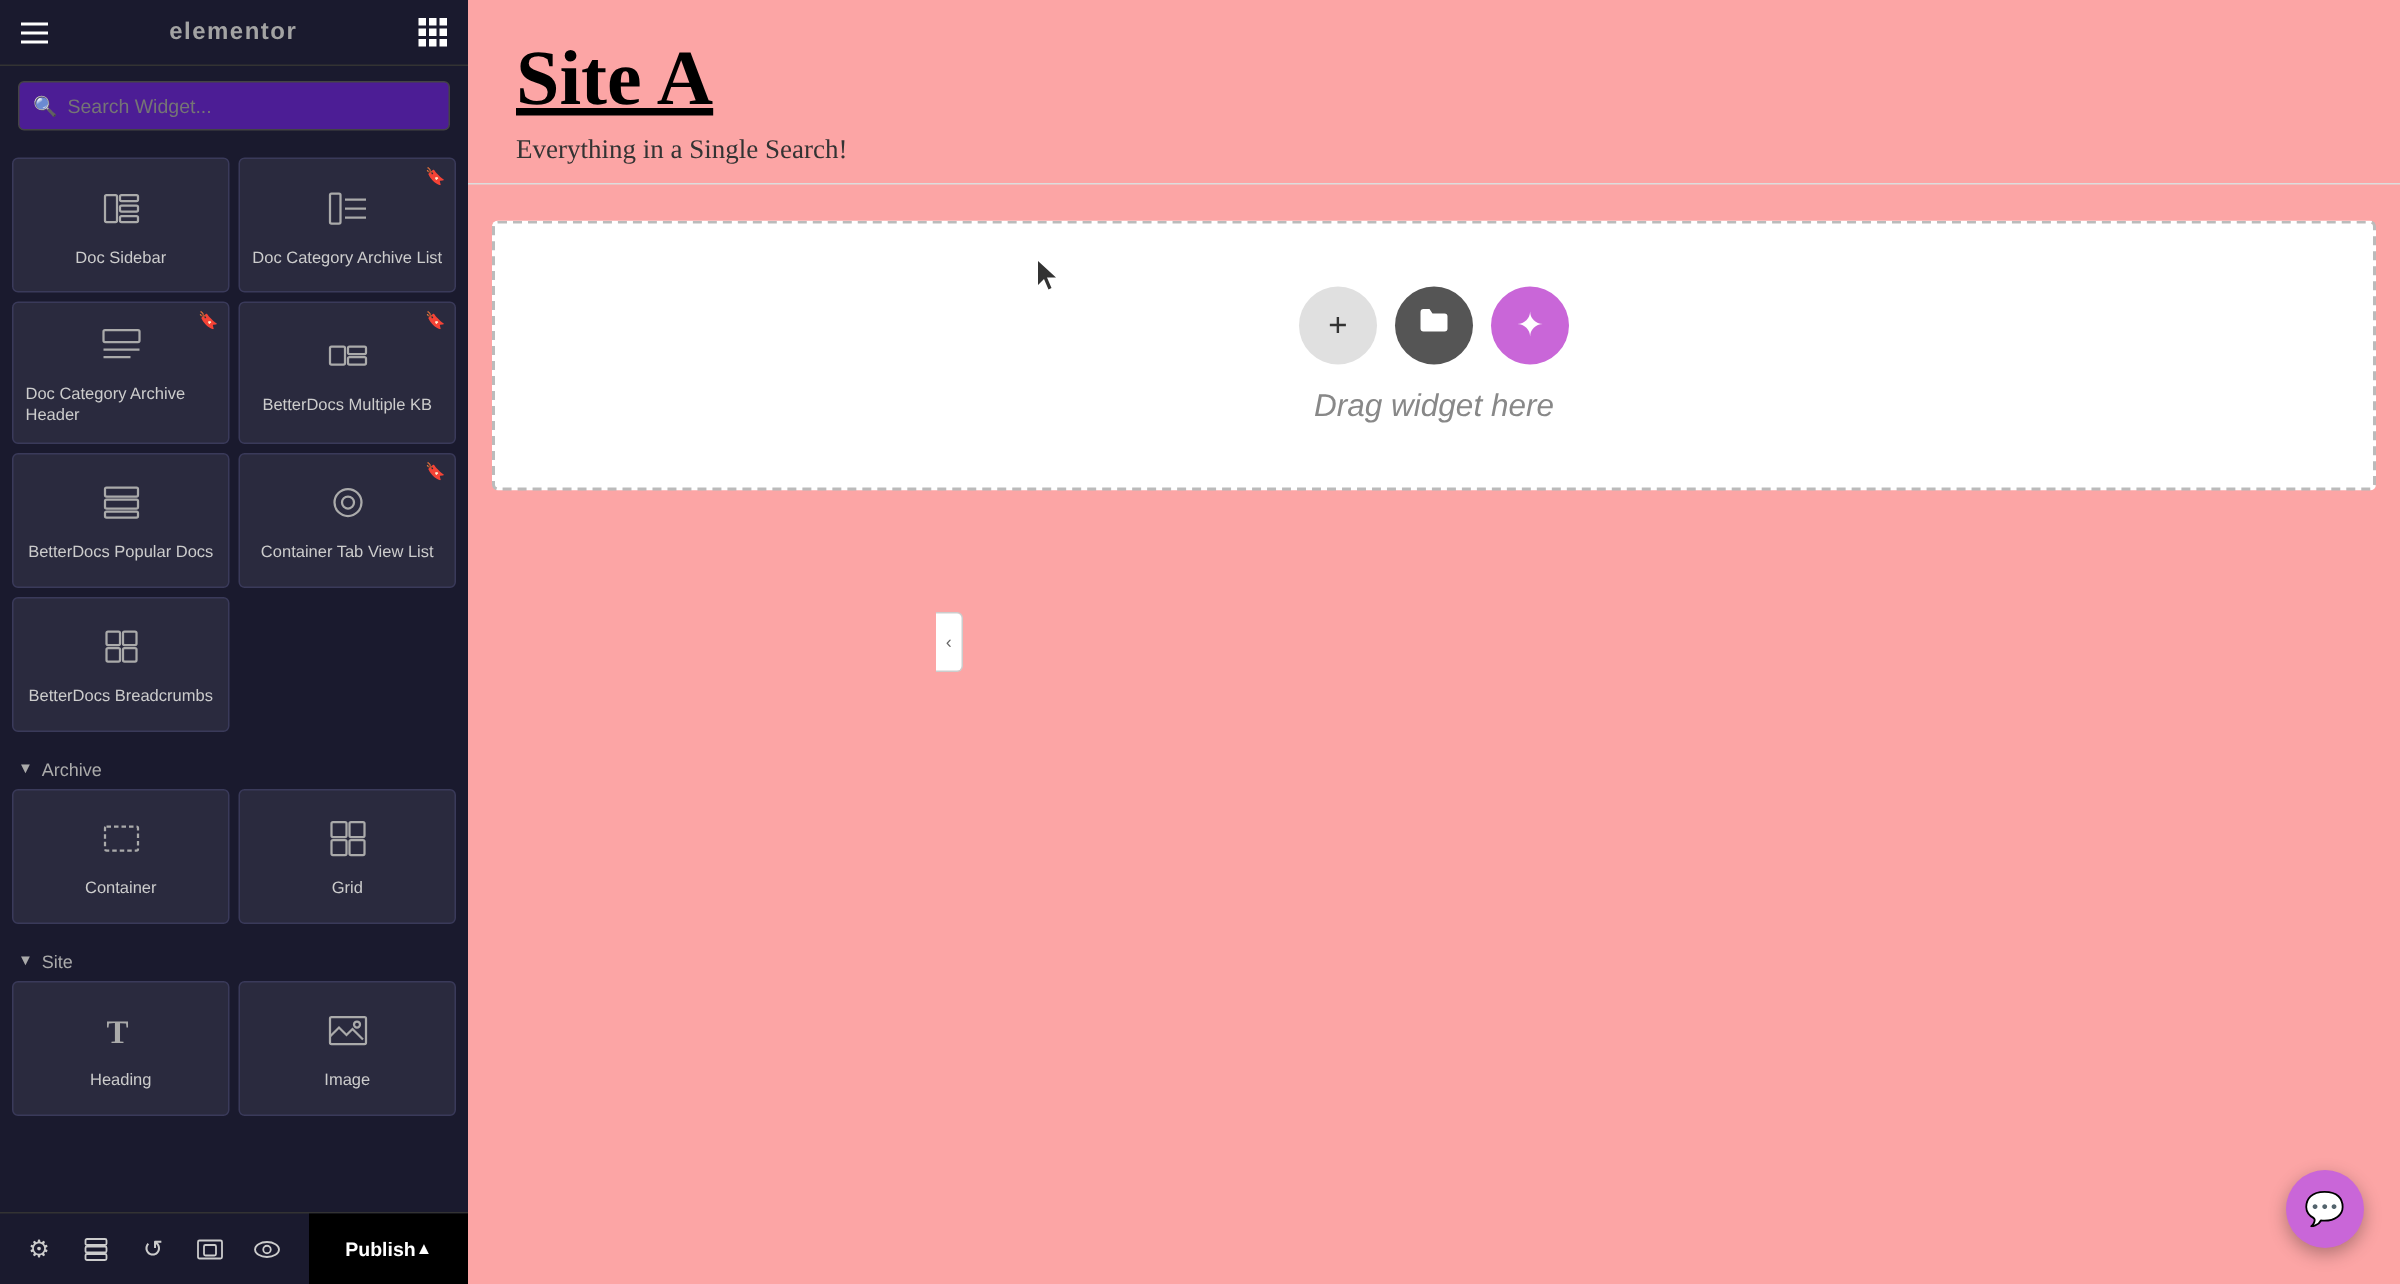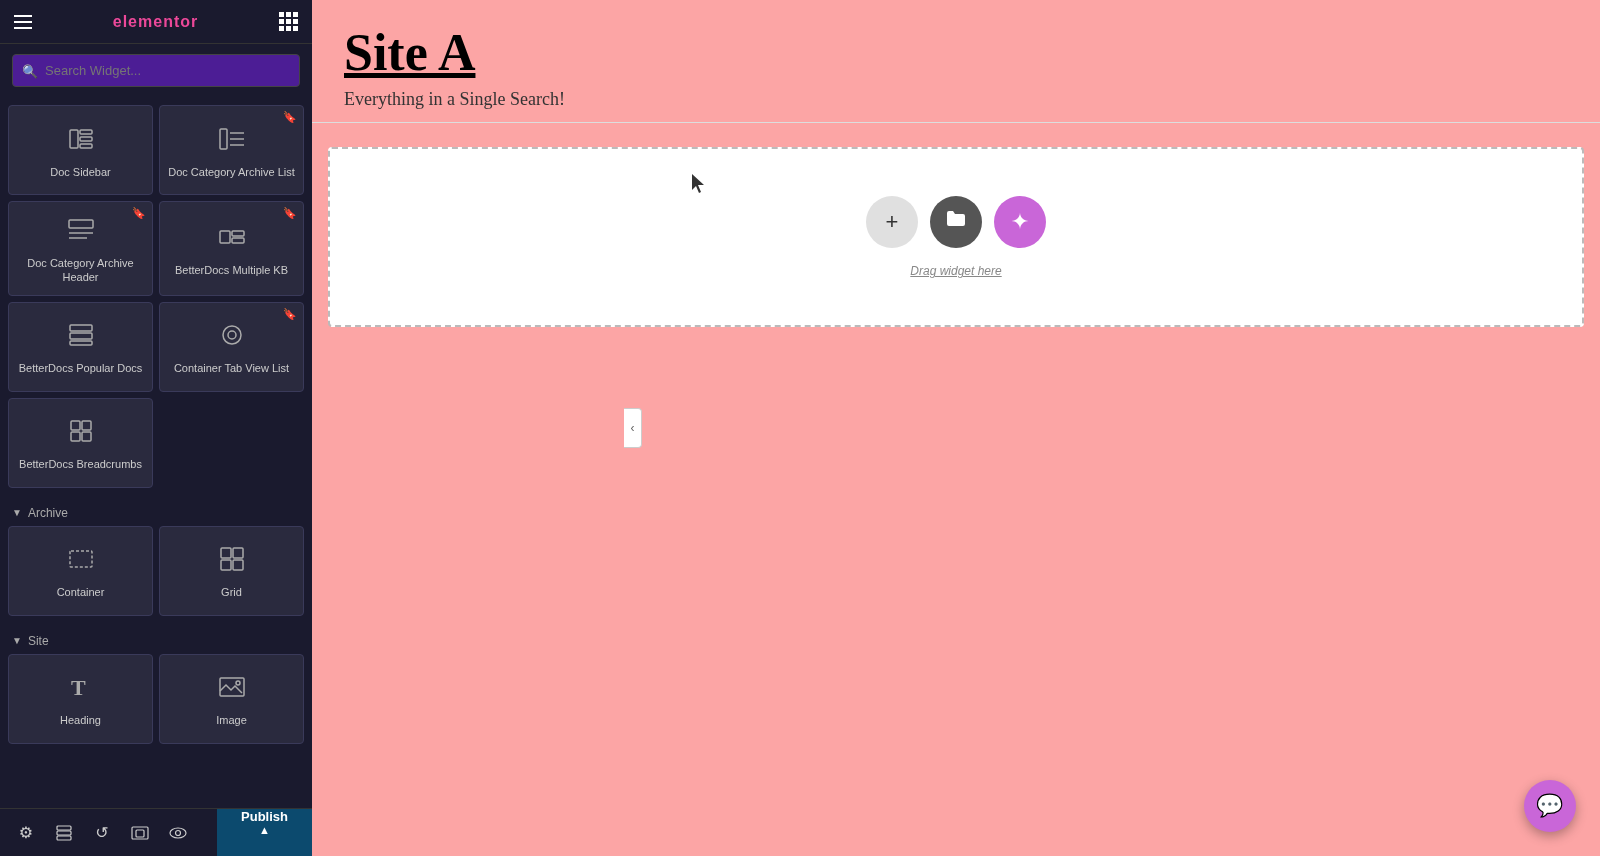--- a/index.html
+++ b/index.html
@@ -26,21 +26,21 @@
       background: #1a1a2e;
       border-bottom: 1px solid #333;
     }
     .panel-topbar .hamburger {
       display: flex; flex-direction: column; gap: 4px; cursor: pointer;
     }
     .panel-topbar .hamburger span {
       display: block; width: 18px; height: 2px; background: #fff;
     }
     .panel-topbar .logo {
-      color: #ec4899; font-size: 16px; font-weight: bold; letter-spacing: 1px;
+      color: #a3a3a3; font-size: 16px; font-weight: bold; letter-spacing: 1px;
     }
     .panel-topbar .grid-icon {
       display: grid; grid-template-columns: 1fr 1fr 1fr; gap: 2px; cursor: pointer;
     }
     .panel-topbar .grid-icon span {
       display: block; width: 5px; height: 5px; background: #fff;
     }
 
     
     .search-bar {
@@ -99,21 +99,21 @@
       min-height: 90px;
     }
     .widget-card .widget-icon {
       font-size: 22px;
       color: #aaa;
       margin-bottom: 6px;
     }
     .widget-card .widget-label {
       font-size: 11px;
       color: #ccc;
-      text-align: center;
+      text-align: left;
       line-height: 1.3;
     }
     .widget-card .bookmark-icon {
       position: absolute;
       top: 5px;
       right: 6px;
       color: #888;
       font-size: 11px;
     }
 
@@ -150,32 +150,31 @@
       height: 36px;
       display: flex;
       align-items: center;
       justify-content: center;
       color: #ccc;
       cursor: pointer;
       border-radius: 4px;
       font-size: 16px;
     }
     .publish-btn {
-      background: #0c4a6e;
+      background: #000000;
       color: #fff;
       font-size: 13px;
       font-weight: bold;
       padding: 0 24px;
       height: 100%;
       border: none;
       cursor: pointer;
       display: flex;
       align-items: center;
       gap: 0;
-      flex-direction: column;
     }
     .publish-btn .publish-chevron {
       font-size: 11px;
     }
 
     
     #main-content {
       flex: 1;
       background: #f0f0f0;
       position: relative;
@@ -244,24 +243,23 @@
       display: flex;
       align-items: center;
       justify-content: center;
       font-size: 22px;
     }
     .dz-btn.add-btn { background: #e0e0e0; color: #333; }
     .dz-btn.folder-btn { background: #555; color: #fff; }
     .dz-btn.ai-btn { background: #c966d8; color: #fff; }
 
     .drop-label {
-      font-size: 12px;
+      font-size: 21px;
       color: #888;
       font-style: italic;
-      text-decoration: underline;
     }
 
     
     .collapse-handle {
       position: absolute;
       left: 312px;
       top: 50%;
       transform: translateY(-50%);
       width: 18px;
       height: 40px;

